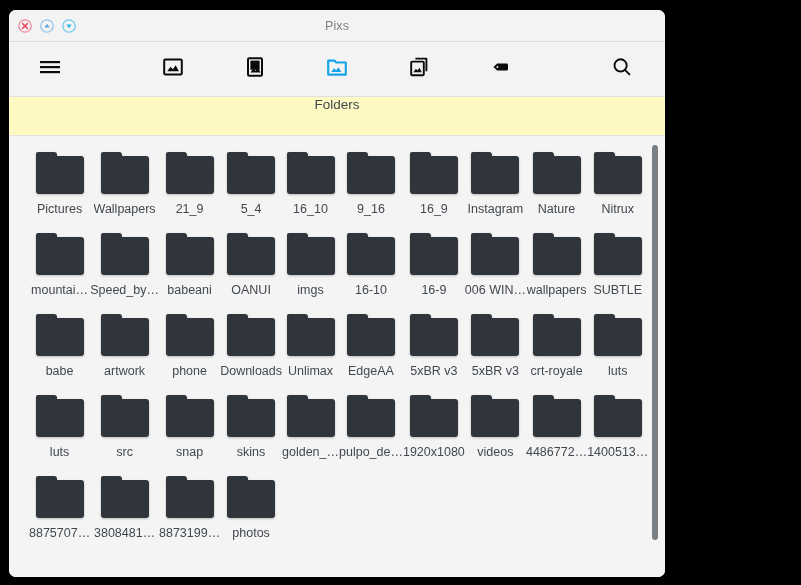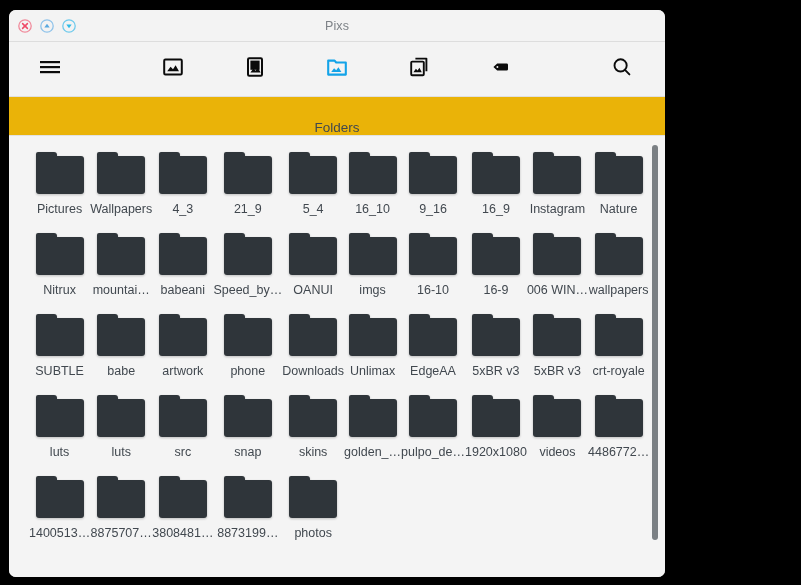--- a/index.html
+++ b/index.html
@@ -110,23 +110,23 @@
     display: flex;
     align-items: center;
     justify-content: center;
     cursor: pointer;
   }
 
   
   #section-header {
     height: 38px;
     min-height: 38px;
-    background: #eab308;
-    display: flex;
-    align-items: flex-end;
+    background: #fef9c3;
+    display: flex;
+    align-items: flex-start;
     justify-content: center;
     border-bottom: 1px solid #e2e2e2;
   }
   #section-title {
     font-size: 13.5px;
     color: #41484f;
   }
 
   
   #content {
@@ -324,27 +324,20 @@
             <div class="tab"></div>
             <div class="body"></div>
           </div>
           <div class="folder-label">Wallpapers</div>
         </div>
         <div class="folder-item">
           <div class="folder-icon">
             <div class="tab"></div>
             <div class="body"></div>
           </div>
-          <div class="folder-label">4_3</div>
-        </div>
-        <div class="folder-item">
-          <div class="folder-icon">
-            <div class="tab"></div>
-            <div class="body"></div>
-          </div>
           <div class="folder-label">21_9</div>
         </div>
         <div class="folder-item">
           <div class="folder-icon">
             <div class="tab"></div>
             <div class="body"></div>
           </div>
           <div class="folder-label">5_4</div>
         </div>
         <div class="folder-item">
@@ -394,28 +387,28 @@
             <div class="tab"></div>
             <div class="body"></div>
           </div>
           <div class="folder-label">mountai…</div>
         </div>
         <div class="folder-item">
           <div class="folder-icon">
             <div class="tab"></div>
             <div class="body"></div>
           </div>
+          <div class="folder-label">Speed_by…</div>
+        </div>
+        <div class="folder-item">
+          <div class="folder-icon">
+            <div class="tab"></div>
+            <div class="body"></div>
+          </div>
           <div class="folder-label">babeani</div>
-        </div>
-        <div class="folder-item">
-          <div class="folder-icon">
-            <div class="tab"></div>
-            <div class="body"></div>
-          </div>
-          <div class="folder-label">Speed_by…</div>
         </div>
         <div class="folder-item">
           <div class="folder-icon">
             <div class="tab"></div>
             <div class="body"></div>
           </div>
           <div class="folder-label">OANUI</div>
         </div>
         <div class="folder-item">
           <div class="folder-icon">

